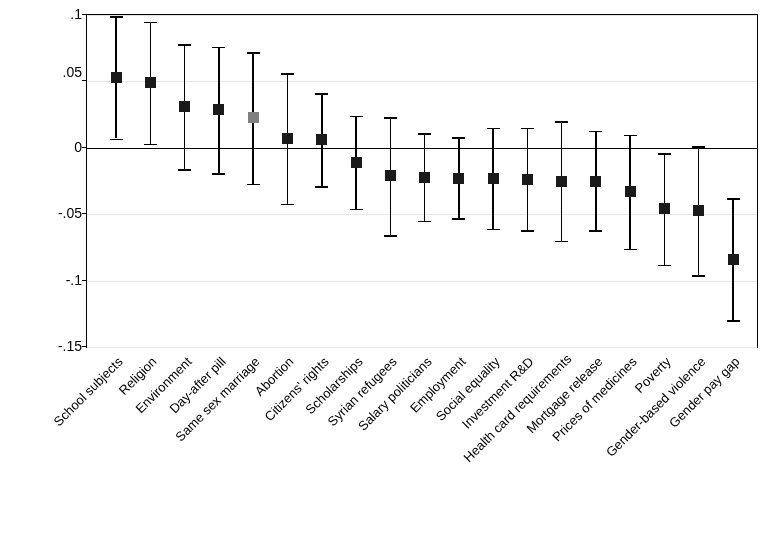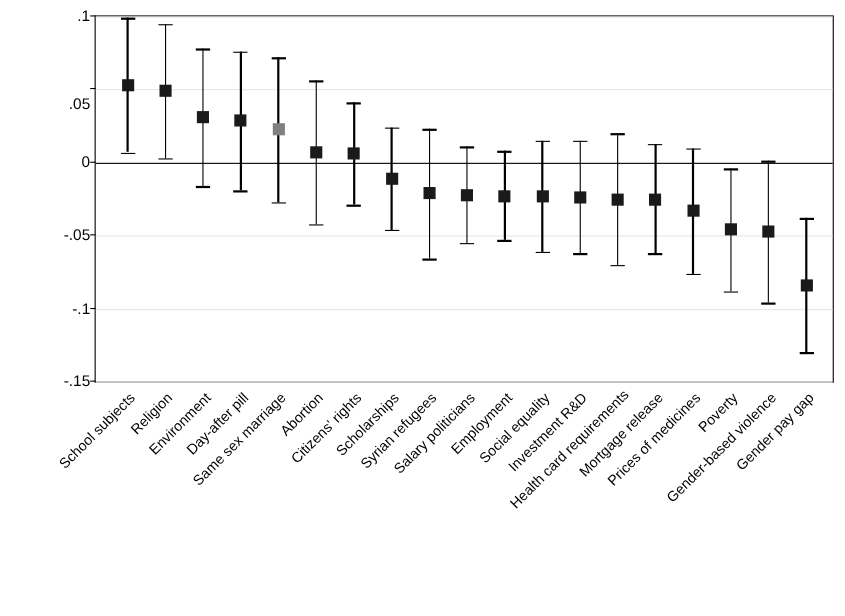--- a/index.html
+++ b/index.html
@@ -112,21 +112,21 @@
     pointer-events: none;
   }
 </style>
 </head>
 <body>
 
 <div id="page">
 
   <div id="ytick-wrap">
       <div class="ytick-label" style="top: 0px;">.1</div>
-      <div class="ytick-label" style="top: 80px;">.05</div>
+      <div class="ytick-label" style="top: 58px;">.05</div>
       <div class="ytick-label" style="top: 132.8px;">0</div>
       <div class="ytick-label" style="top: 199.2px;">-.05</div>
       <div class="ytick-label" style="top: 265.6px;">-.1</div>
       <div class="ytick-label" style="top: 332px;">-.15</div>
     </div>
 
   <div id="plot-area">
       <div class="gridline" style="top: 0px;"></div>
       <div class="gridline" style="top: 66.4px;"></div>
       <div class="zeroline" style="top: 132.8px;"></div>

